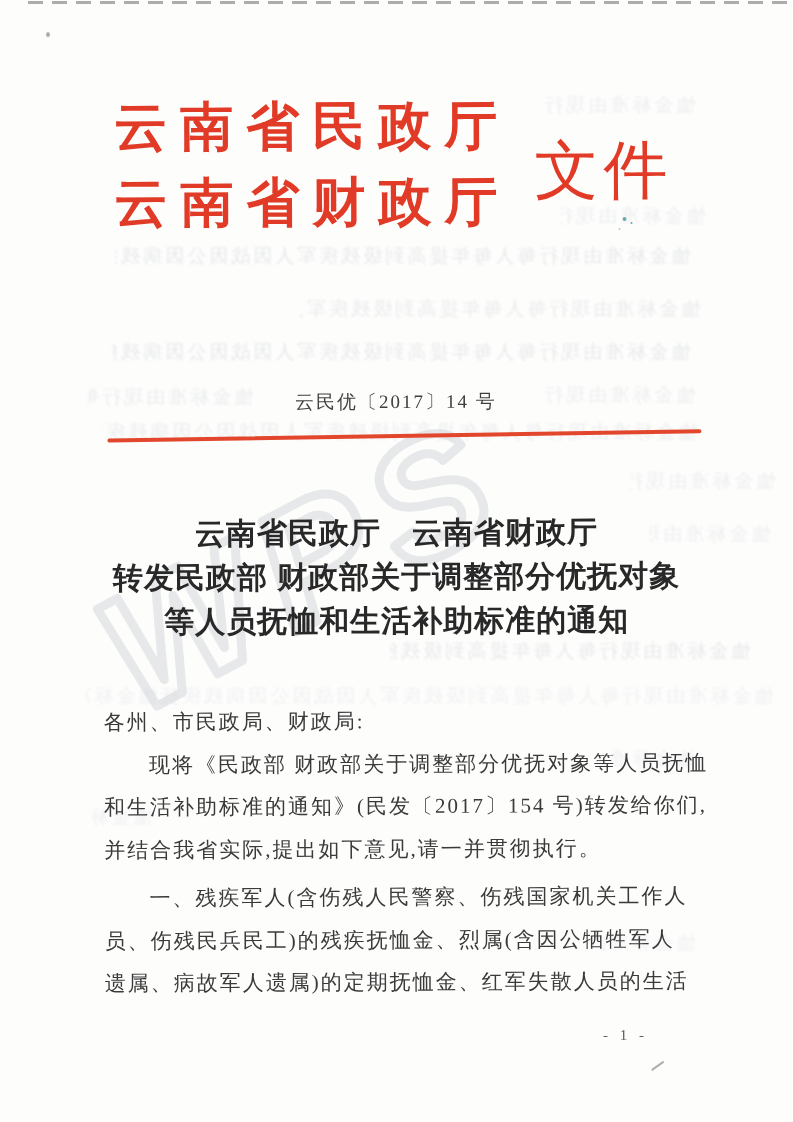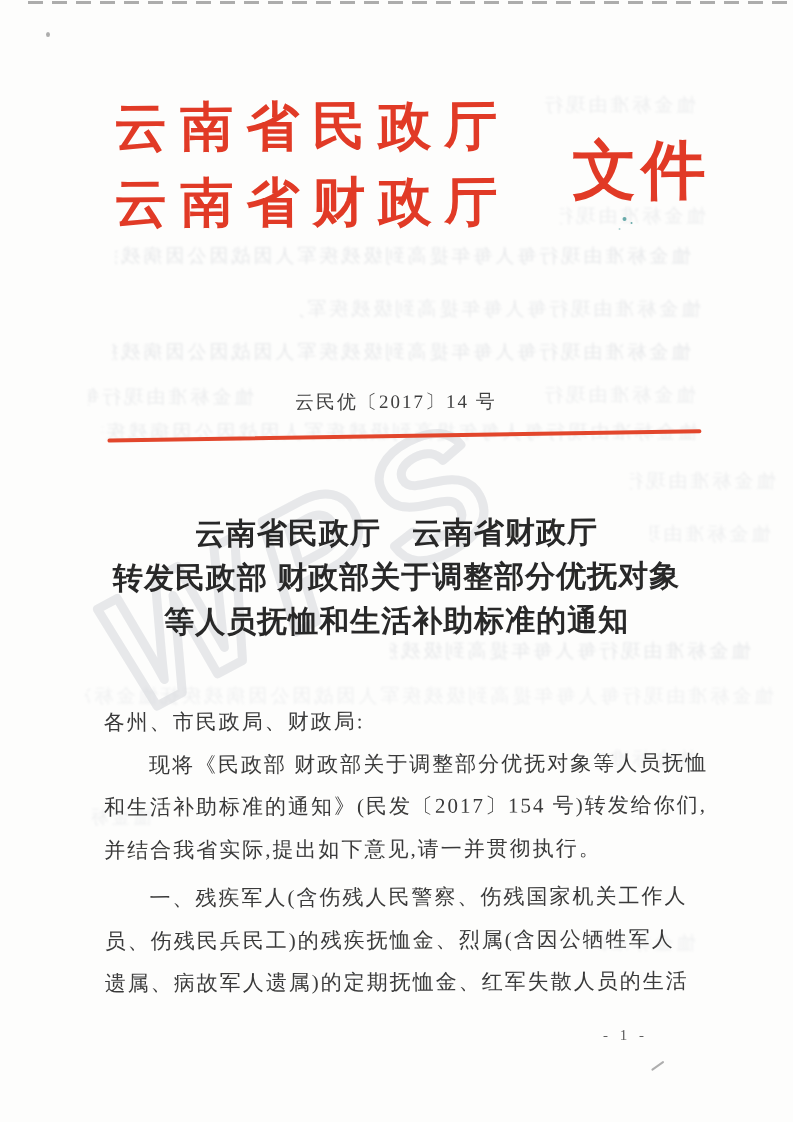--- a/index.html
+++ b/index.html
@@ -29,21 +29,21 @@
   }
 
   .content{position:absolute;inset:0;transform:rotate(-0.25deg);}
 
   .letterhead{position:absolute;left:116px;top:88px;}
   .org{
     color:#e13a26;font-weight:bold;font-size:53px;line-height:76px;
     letter-spacing:13px;white-space:nowrap;font-family:"Liberation Serif",serif;
   }
   .doclabel{
-    position:absolute;left:574px;top:128px;color:#e13a26;font-weight:bold;
+    position:absolute;left:536px;top:128px;color:#e13a26;font-weight:normal;
     font-size:64px;letter-spacing:5px;white-space:nowrap;
     font-family:"Liberation Serif",serif;
   }
   .pen-mark-teal{
     position:absolute;left:624px;top:218px;width:4px;height:4px;border-radius:50%;
     background:#2e8b8b;opacity:.7;
     box-shadow:7px 4px 0 -1px #2e8b8b,-5px 10px 0 -1px rgba(46,139,139,.55);
   }
 
   .docnum{

